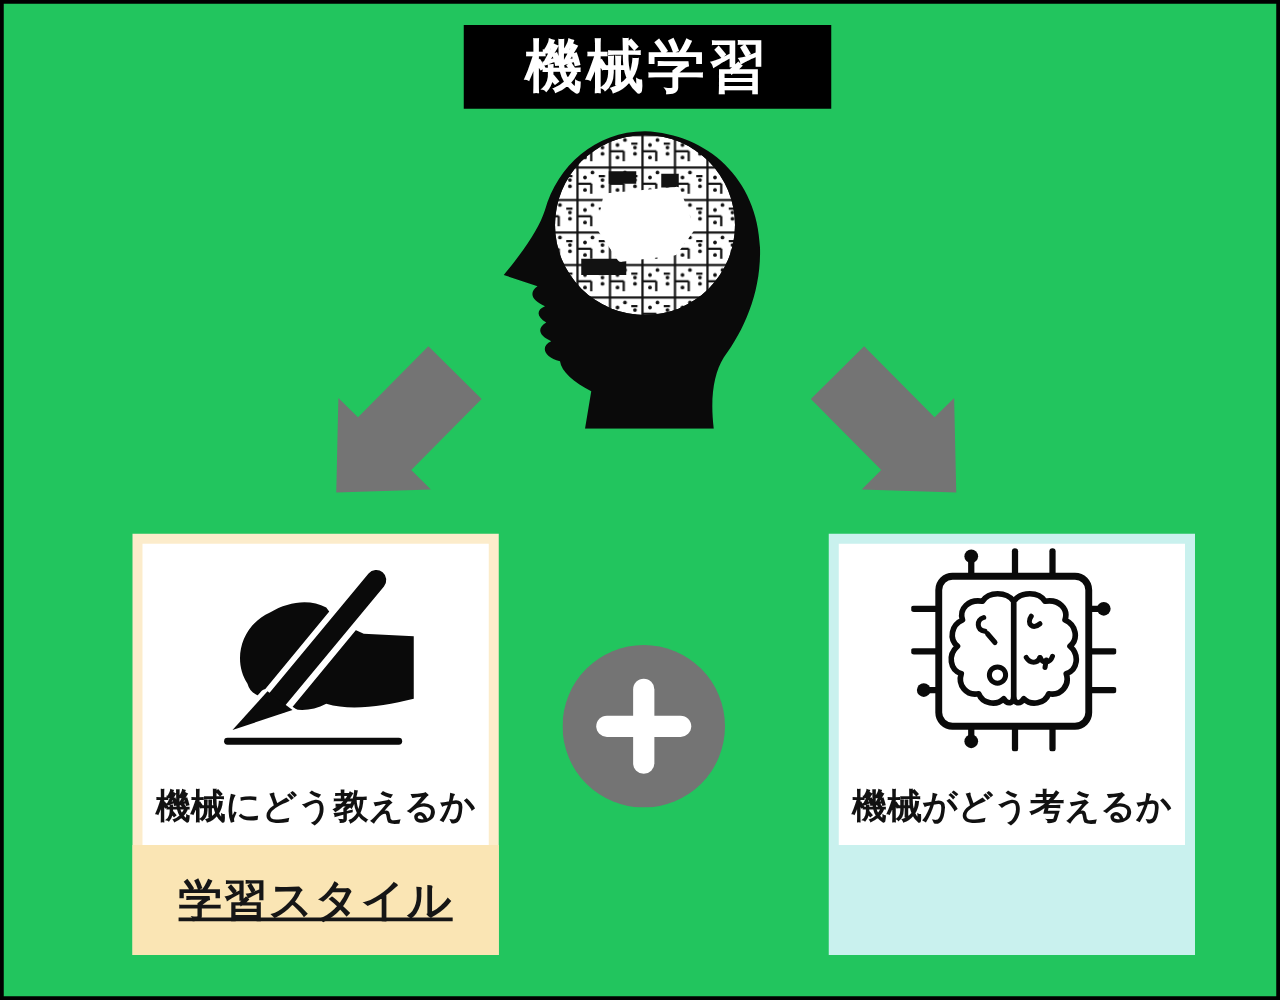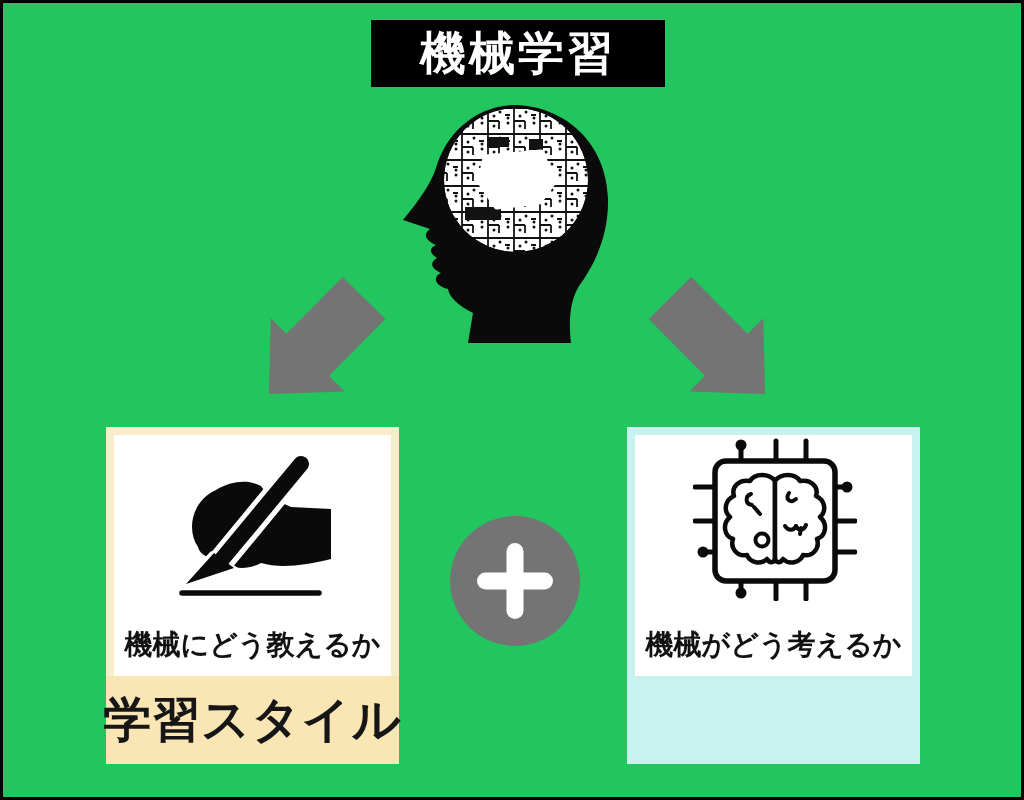--- a/index.html
+++ b/index.html
@@ -21,36 +21,36 @@
   }
   .head-svg{position:absolute;left:398px;top:100px;width:214px;height:240px;}
   .arrow{position:absolute;top:273px;width:140px;height:132px;}
   .arrow-left{left:253px;}
   .arrow-right{left:635px;transform:scaleX(-1);}
   .plus-svg{position:absolute;left:447px;top:513px;width:130px;height:130px;}
   .card{
     position:absolute;top:424px;width:293px;height:337px;box-sizing:border-box;
   }
   .card-left{left:103px;background:#fceccb;}
-  .card-right{left:624px;background:#c9f1ee;}
+  .card-right{left:660px;background:#c9f1ee;}
   .card-white{
     position:absolute;left:8px;top:8px;right:8px;height:241px;background:#fff;padding-left:20px;
   }
   .card-icon{position:absolute;}
   .hand-icon{left:62px;top:14px;width:165px;height:150px;}
   .chip-icon{left:58px;top:2px;width:164px;height:164px;}
   .card-caption{
     position:absolute;left:0;right:0;top:190px;height:40px;
     display:flex;align-items:center;justify-content:center;
     font-size:28px;font-weight:700;color:#111;white-space:nowrap;
   }
   .card-band{
     position:absolute;left:0;right:0;top:249px;bottom:0;
     display:flex;align-items:center;justify-content:center;
-    font-size:48px;font-weight:800;color:#161616;letter-spacing:1px;white-space:nowrap;
+    font-size:35px;font-weight:800;color:#161616;letter-spacing:1px;white-space:nowrap;text-decoration:underline;
   }
   .band-left{background:#fae5b4;}
   .band-right{background:#b5ece8;}
 </style>
 </head>
 <body>
 
 <div class="stage">
 
   <div class="title-box">機械学習</div>

